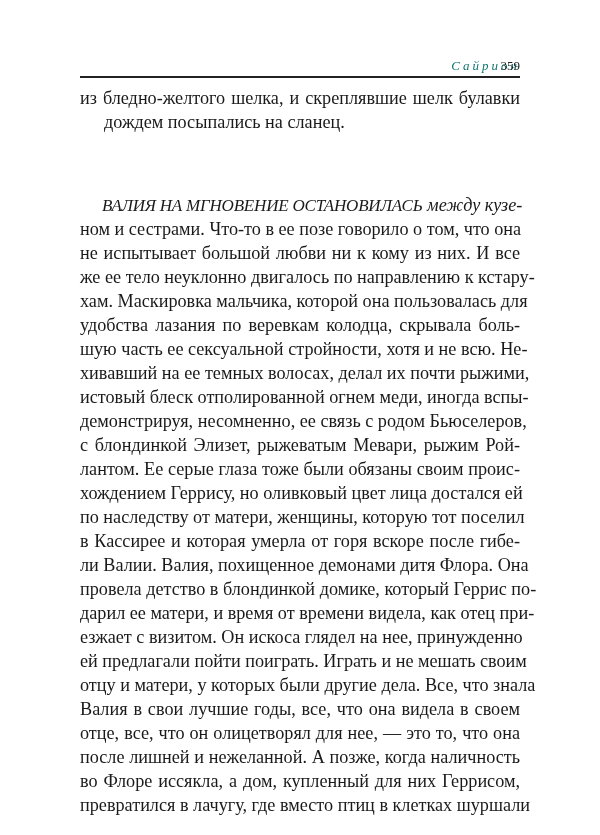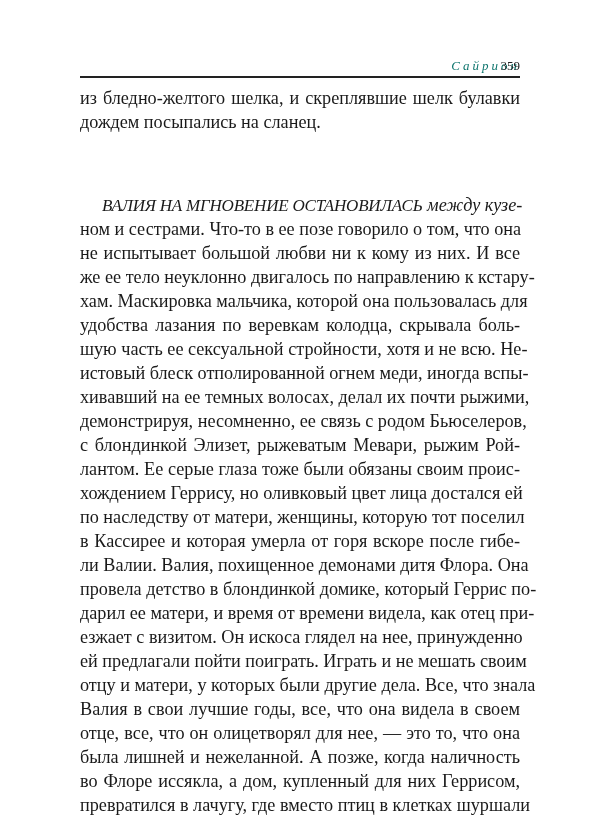--- a/index.html
+++ b/index.html
@@ -5,21 +5,21 @@
   html, body { margin: 0; padding: 0; background: #ffffff; }
   body { width: 600px; height: 835px; position: relative; overflow: hidden;
          font-family: "Liberation Serif", "DejaVu Serif", serif; color: #1a1a1a; }
   .running-head { position: absolute; left: 80px; top: 58px; width: 440px; height: 18px; }
   .rh-title { position: absolute; left: 0; right: 0; text-align: right;
               font-style: italic; font-size: 13px; letter-spacing: 3px; color: #0f766e; }
   .rh-page { position: absolute; right: 0; top: 0; font-size: 13px; color: #222; }
   .rule { position: absolute; left: 80px; top: 76px; width: 440px; height: 2px; background: #222; }
   .text-block { position: absolute; left: 80px; width: 440px; font-size: 18.2px; line-height: 24px; }
   .line { display: block; white-space: nowrap; text-align: justify; text-align-last: justify; height: 24px; }
-  .line.last { text-align-last: left; }
+  .line.last { text-align-last: left; margin-left: 24px; }
   .p1 { top: 86px; }
   .p2 { top: 193px; }
   .line.indent { padding-left: 22px; font-style: italic; }
   .caps { font-size: 17px; letter-spacing: -0.2px; }
 </style>
 </head>
 <body>
 
 <div class="running-head">
   <span class="rh-title">Сайрион</span>
@@ -33,32 +33,32 @@
 </div>
 
 <div class="text-block p2" id="p2">
   <span class="line indent"><span class="caps">ВАЛИЯ НА МГНОВЕНИЕ ОСТАНОВИЛАСЬ</span><span> между кузе-</span></span>
 <span class="line">ном и сестрами. Что-то в ее позе говорило о том, что она</span>
     <span class="line">не испытывает большой любви ни к кому из них. И все</span>
     <span class="line">же ее тело неуклонно двигалось по направлению к кстару-</span>
     <span class="line">хам. Маскировка мальчика, которой она пользовалась для</span>
     <span class="line">удобства лазания по веревкам колодца, скрывала боль-</span>
     <span class="line">шую часть ее сексуальной стройности, хотя и не всю. Не-</span>
+    <span class="line">хивавший на ее темных волосах, делал их почти рыжими,</span>
     <span class="line">истовый блеск отполированной огнем меди, иногда вспы-</span>
-    <span class="line">хивавший на ее темных волосах, делал их почти рыжими,</span>
     <span class="line">демонстрируя, несомненно, ее связь с родом Бьюселеров,</span>
     <span class="line">с блондинкой Элизет, рыжеватым Мевари, рыжим Рой-</span>
     <span class="line">лантом. Ее серые глаза тоже были обязаны своим проис-</span>
     <span class="line">хождением Геррису, но оливковый цвет лица достался ей</span>
     <span class="line">по наследству от матери, женщины, которую тот поселил</span>
     <span class="line">в Кассирее и которая умерла от горя вскоре после гибе-</span>
     <span class="line">ли Валии. Валия, похищенное демонами дитя Флора. Она</span>
     <span class="line">провела детство в блондинкой домике, который Геррис по-</span>
     <span class="line">дарил ее матери, и время от времени видела, как отец при-</span>
     <span class="line">езжает с визитом. Он искоса глядел на нее, принужденно</span>
     <span class="line">ей предлагали пойти поиграть. Играть и не мешать своим</span>
     <span class="line">отцу и матери, у которых были другие дела. Все, что знала</span>
     <span class="line">Валия в свои лучшие годы, все, что она видела в своем</span>
     <span class="line">отце, все, что он олицетворял для нее, — это то, что она</span>
-    <span class="line">была лишней и нежеланной. А позже, когда наличность</span>
+    <span class="line">после лишней и нежеланной. А позже, когда наличность</span>
     <span class="line">во Флоре иссякла, а дом, купленный для них Геррисом,</span>
     <span class="line">превратился в лачугу, где вместо птиц в клетках шуршали</span>
   </div>
 
 </body></html>

